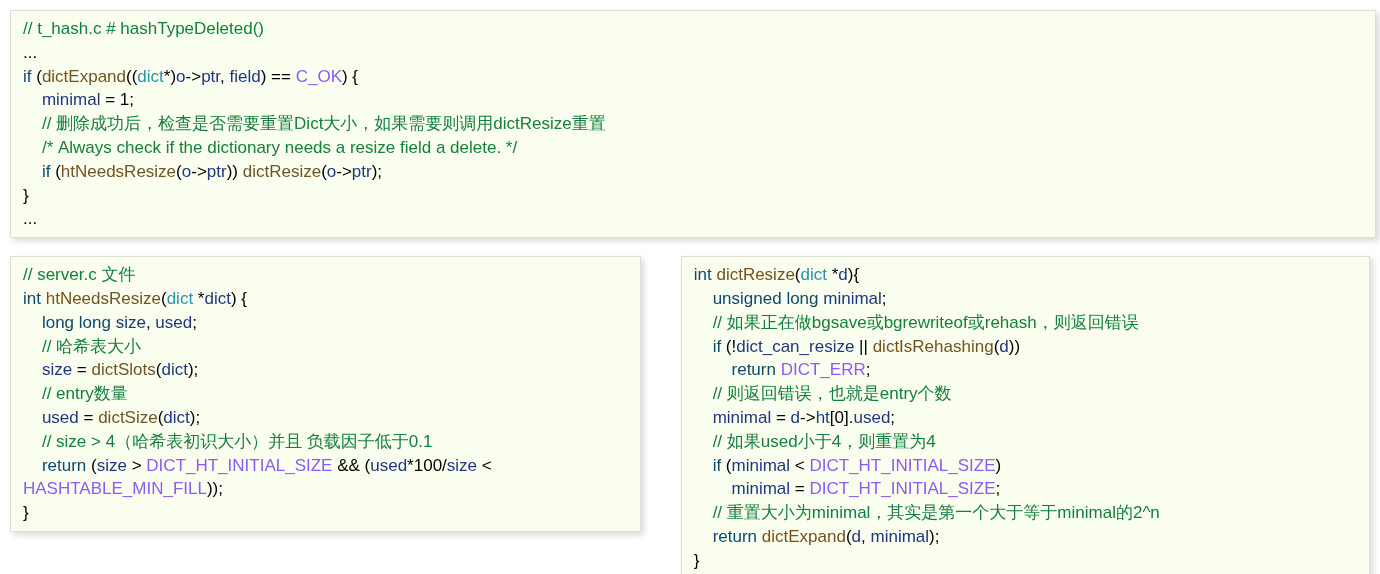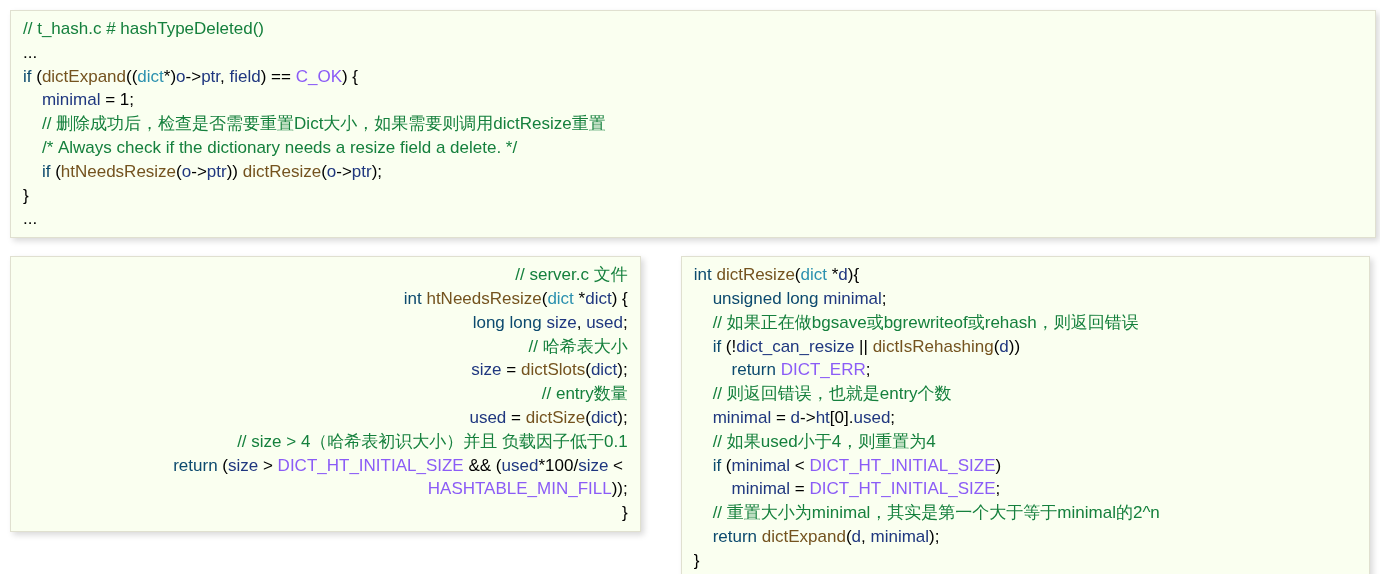--- a/index.html
+++ b/index.html
@@ -24,21 +24,20 @@
     width: 1340px;
     margin-bottom: 18px;
   }
   .bottom-row {
     display: flex;
     gap: 40px;
     align-items: flex-start;
   }
   .left-block {
     width: 620px;
-    text-align: right;
   }
   .right-block {
     width: 680px;
   }
   
   .cmt { color: #15803d; }
   .kw  { color: #0c4a6e; }
   .typ { color: #2b91af; }
   .fn  { color: #74531f; }
   .var { color: #1f377f; }

